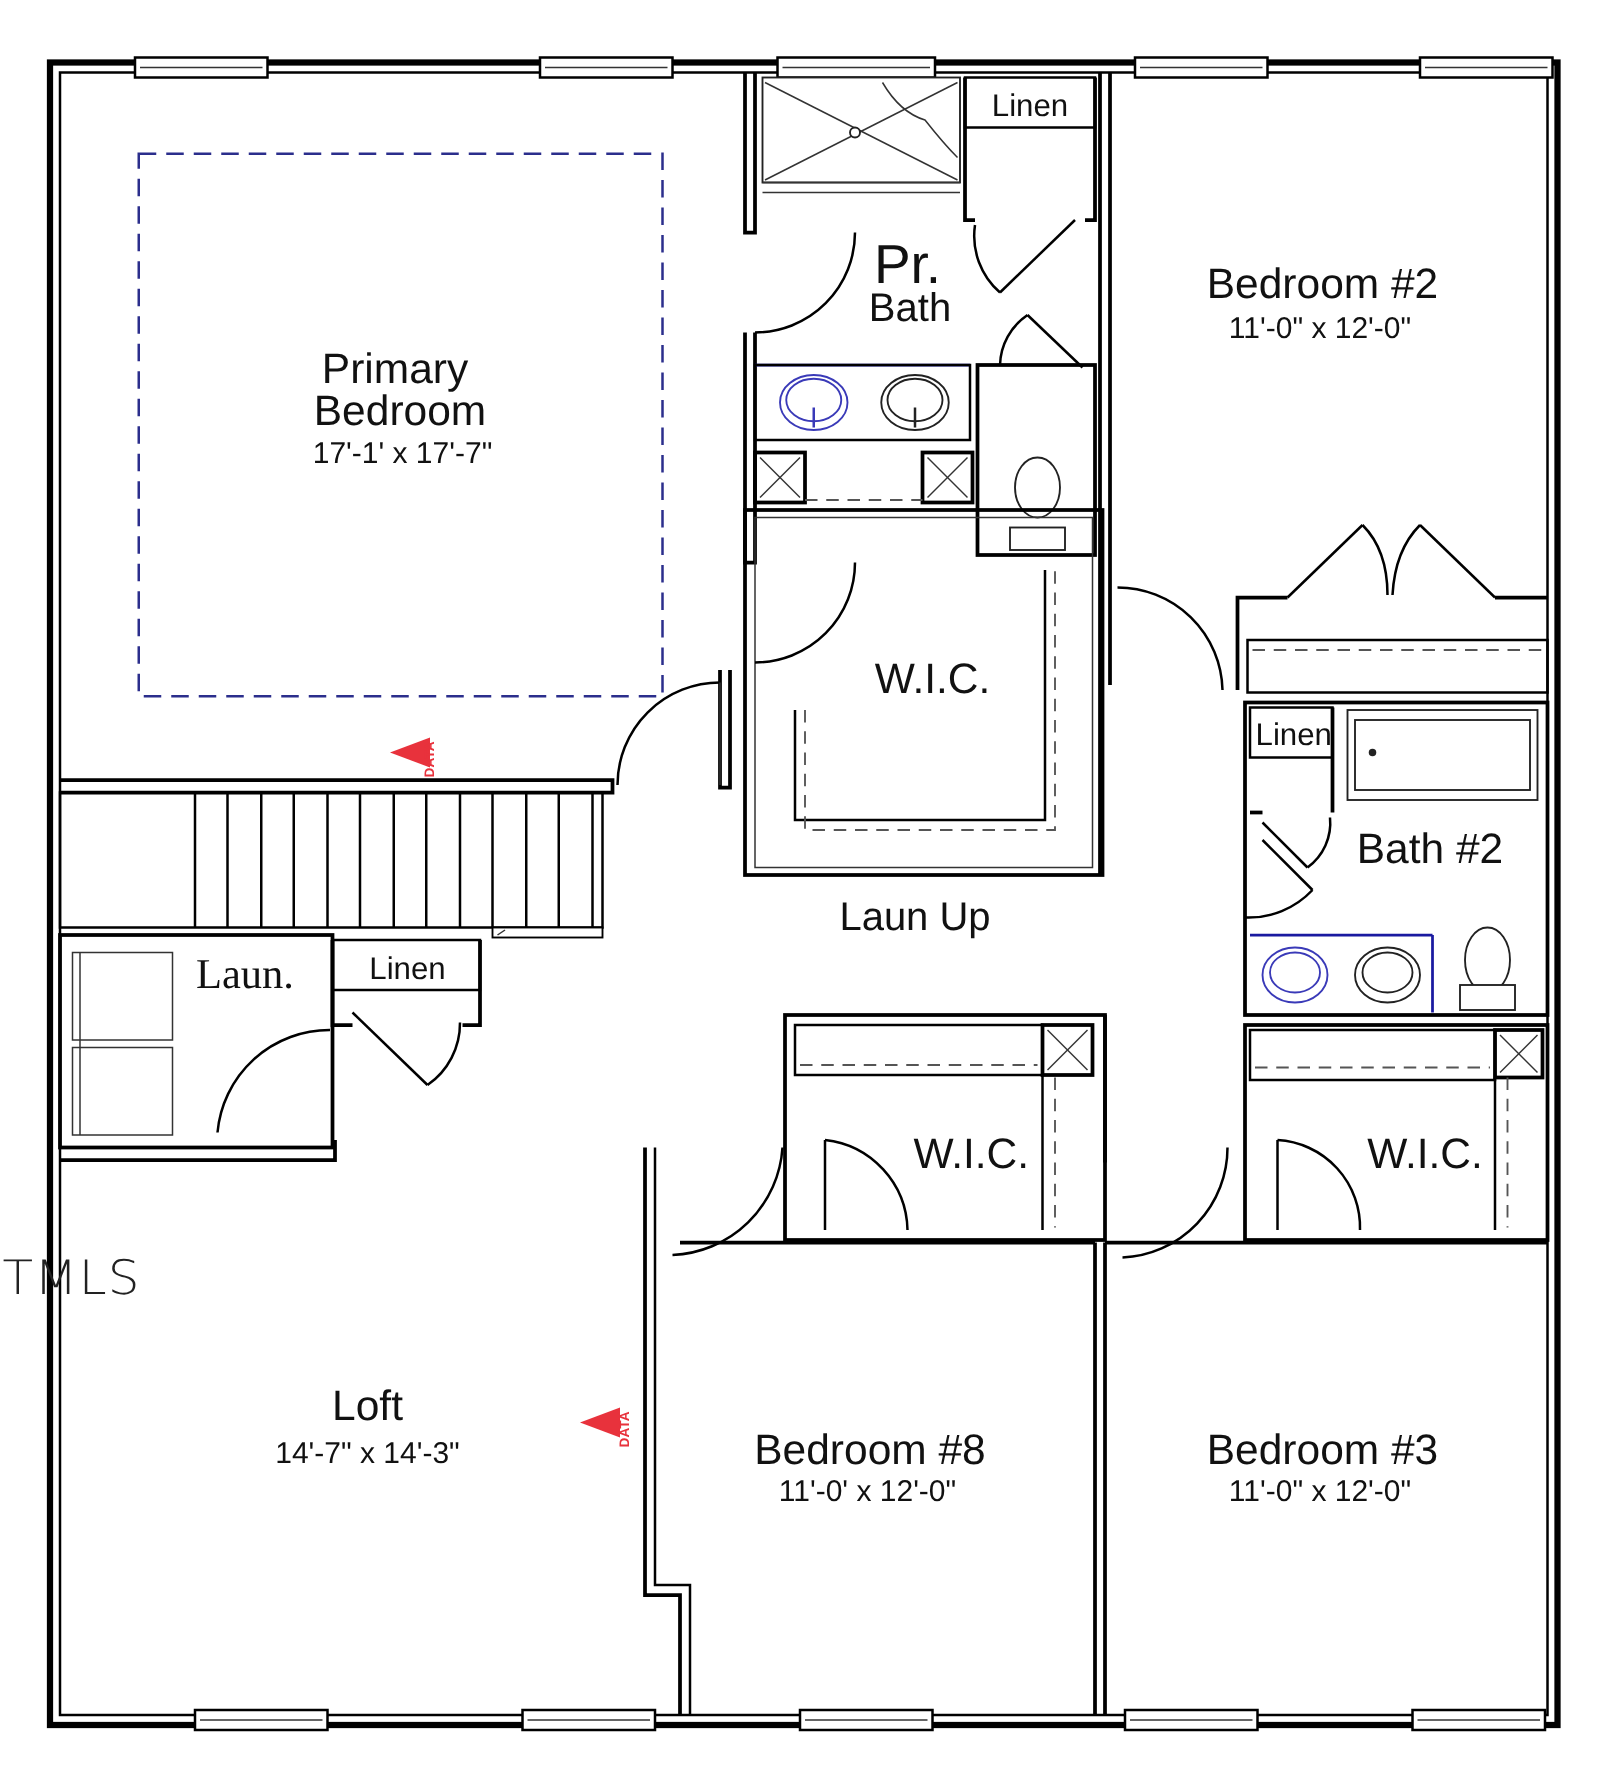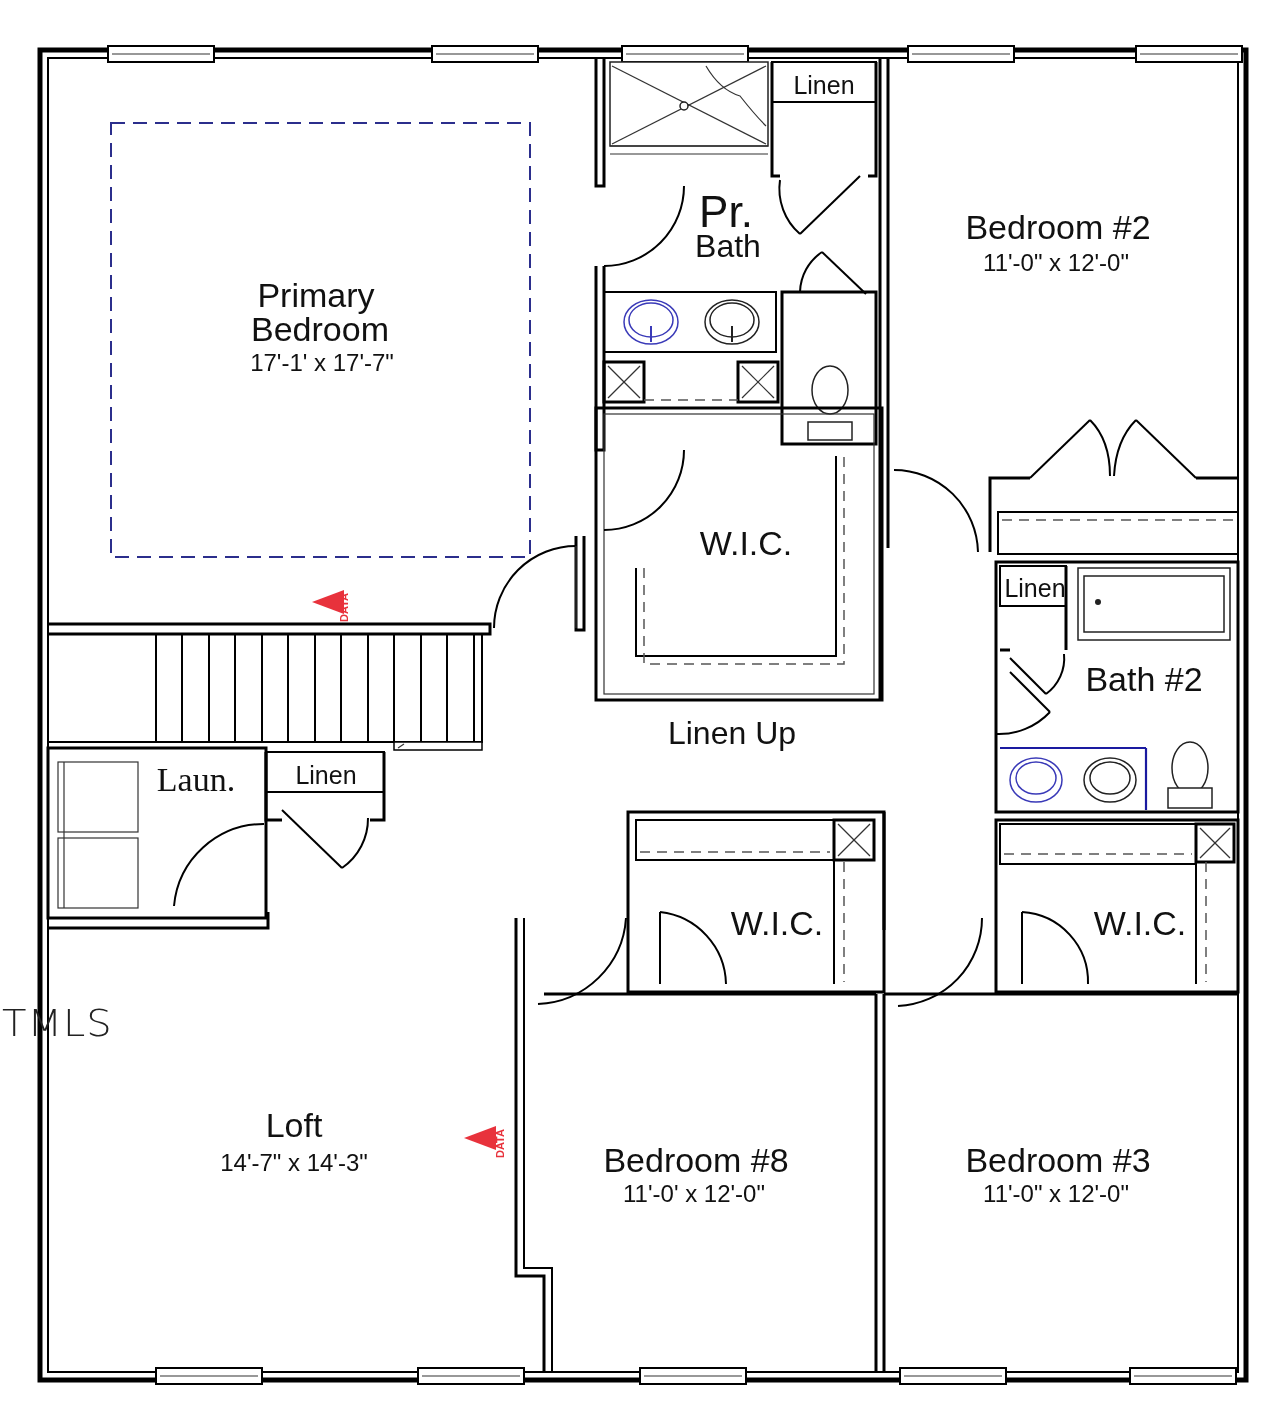--- a/index.html
+++ b/index.html
@@ -248,21 +248,21 @@
 <div class="lbl small-lbl" style="left:824px; top:71px;">Linen</div>
 
 <div class="lbl room-name" style="left:746px; top:526px;">W.I.C.</div>
 
 <div class="lbl room-name" style="left:1058px; top:210px;">Bedroom #2</div>
 <div class="lbl room-dim" style="left:1056px; top:250px;">11'-0" x 12'-0"</div>
 
 <div class="lbl small-lbl" style="left:1035px; top:574px;">Linen</div>
 <div class="lbl room-name" style="left:1144px; top:662px;">Bath #2</div>
 
-<div class="lbl room-name" style="left:732px; top:716px; font-size:32px;">Linen Up</div>
+<div class="lbl room-name" style="left:732px; top:716px; font-size:32px;">Laun Up</div>
 
 <div class="lbl room-name" style="left:196px; top:763px;font-family:Liberation Serif, serif;">Laun.</div>
 <div class="lbl small-lbl" style="left:326px; top:761px;">Linen</div>
 
 <div class="lbl room-name" style="left:777px; top:906px;">W.I.C.</div>
 <div class="lbl room-name" style="left:1140px; top:906px;">W.I.C.</div>
 
 <div class="lbl room-name" style="left:294px; top:1108px;">Loft</div>
 <div class="lbl room-dim" style="left:294px; top:1150px;">14'-7" x 14'-3"</div>
 

